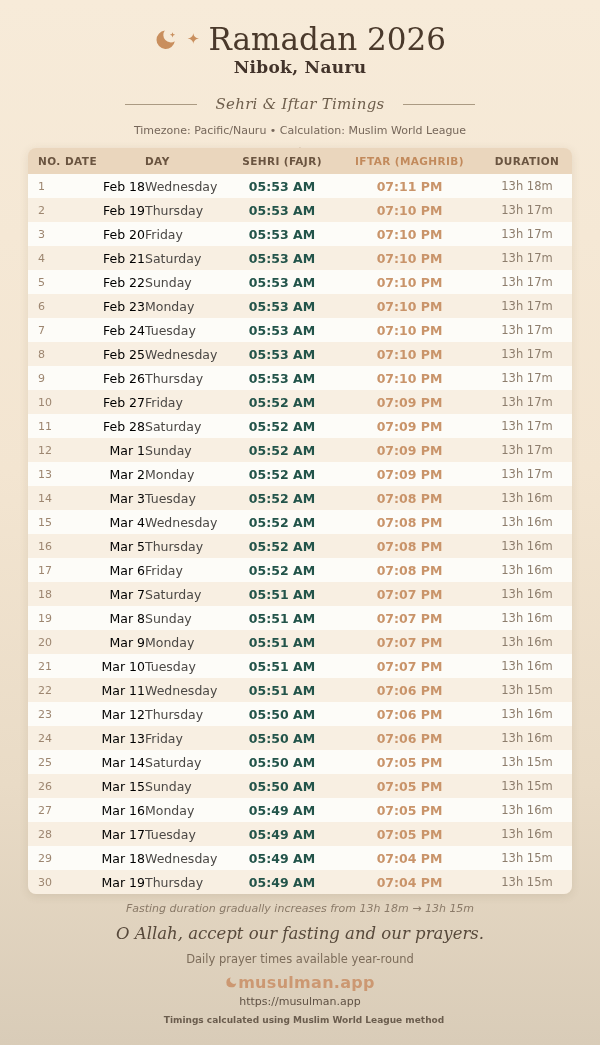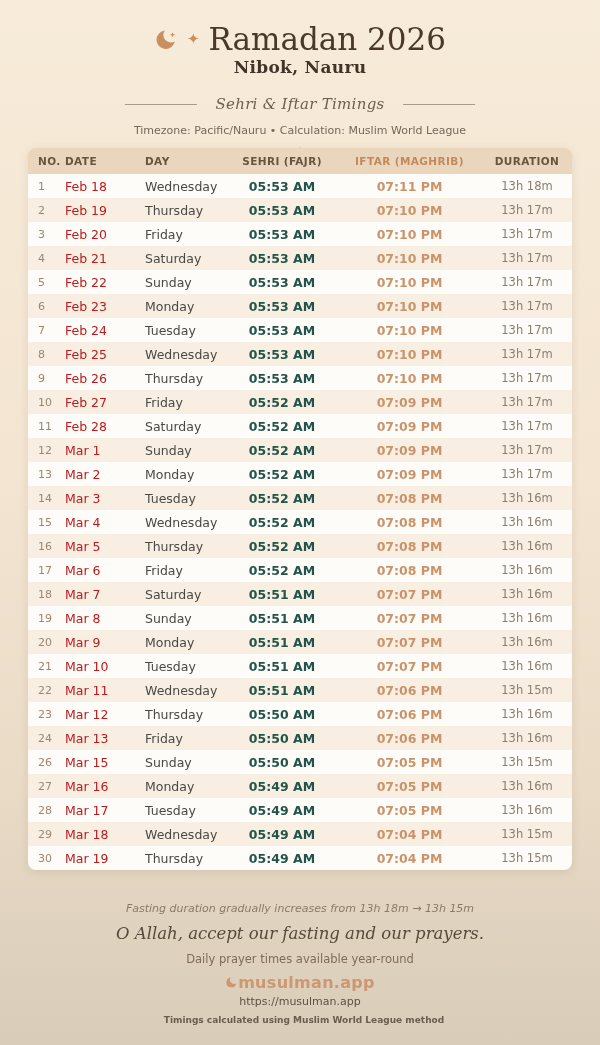--- a/index.html
+++ b/index.html
@@ -91,21 +91,21 @@
   thead th.ctr { text-align: center; }
   thead th.iftar-h { color: #c28a5c; }
   tbody td {
     height: 24px;
     vertical-align: middle;
     font-size: 12.5px;
   }
   tbody tr:nth-child(odd)  { background: #fdfcf8; }
   tbody tr:nth-child(even) { background: #f8efe2; }
   td.c-no   { padding-left: 10px; font-size: 11px; color: #9d8670; }
-  td.c-date { color: #b91c1c; }
+  td.c-date { color: #000000; text-align: right; }
   td.c-day  { color: #4b4845; }
   td.c-sehri    { text-align: center; font-weight: 700; color: #23544a; }
   td.c-iftar    { text-align: center; font-weight: 700; color: #c9946a; }
   td.c-duration { text-align: center; font-size: 11.5px; color: #8d7d6c; }
 
   
   .ftr { position: absolute; left: 0; top: 897px; width: 600px; text-align: center; }
   .fasting-note {
     margin-top: 5px;
     font-style: italic;
@@ -383,20 +383,28 @@
 
   <tr>
     <td class="c-no">24</td>
     <td class="c-date">Mar 13</td>
     <td class="c-day">Friday</td>
     <td class="c-sehri">05:50 AM</td>
     <td class="c-iftar">07:06 PM</td>
     <td class="c-duration">13h 16m</td>
   </tr>
 
+  <tr>
+    <td class="c-no">25</td>
+    <td class="c-date">Mar 14</td>
+    <td class="c-day">Saturday</td>
+    <td class="c-sehri">05:50 AM</td>
+    <td class="c-iftar">07:05 PM</td>
+    <td class="c-duration">13h 15m</td>
+  </tr>
 
   <tr>
     <td class="c-no">26</td>
     <td class="c-date">Mar 15</td>
     <td class="c-day">Sunday</td>
     <td class="c-sehri">05:50 AM</td>
     <td class="c-iftar">07:05 PM</td>
     <td class="c-duration">13h 15m</td>
   </tr>
 

